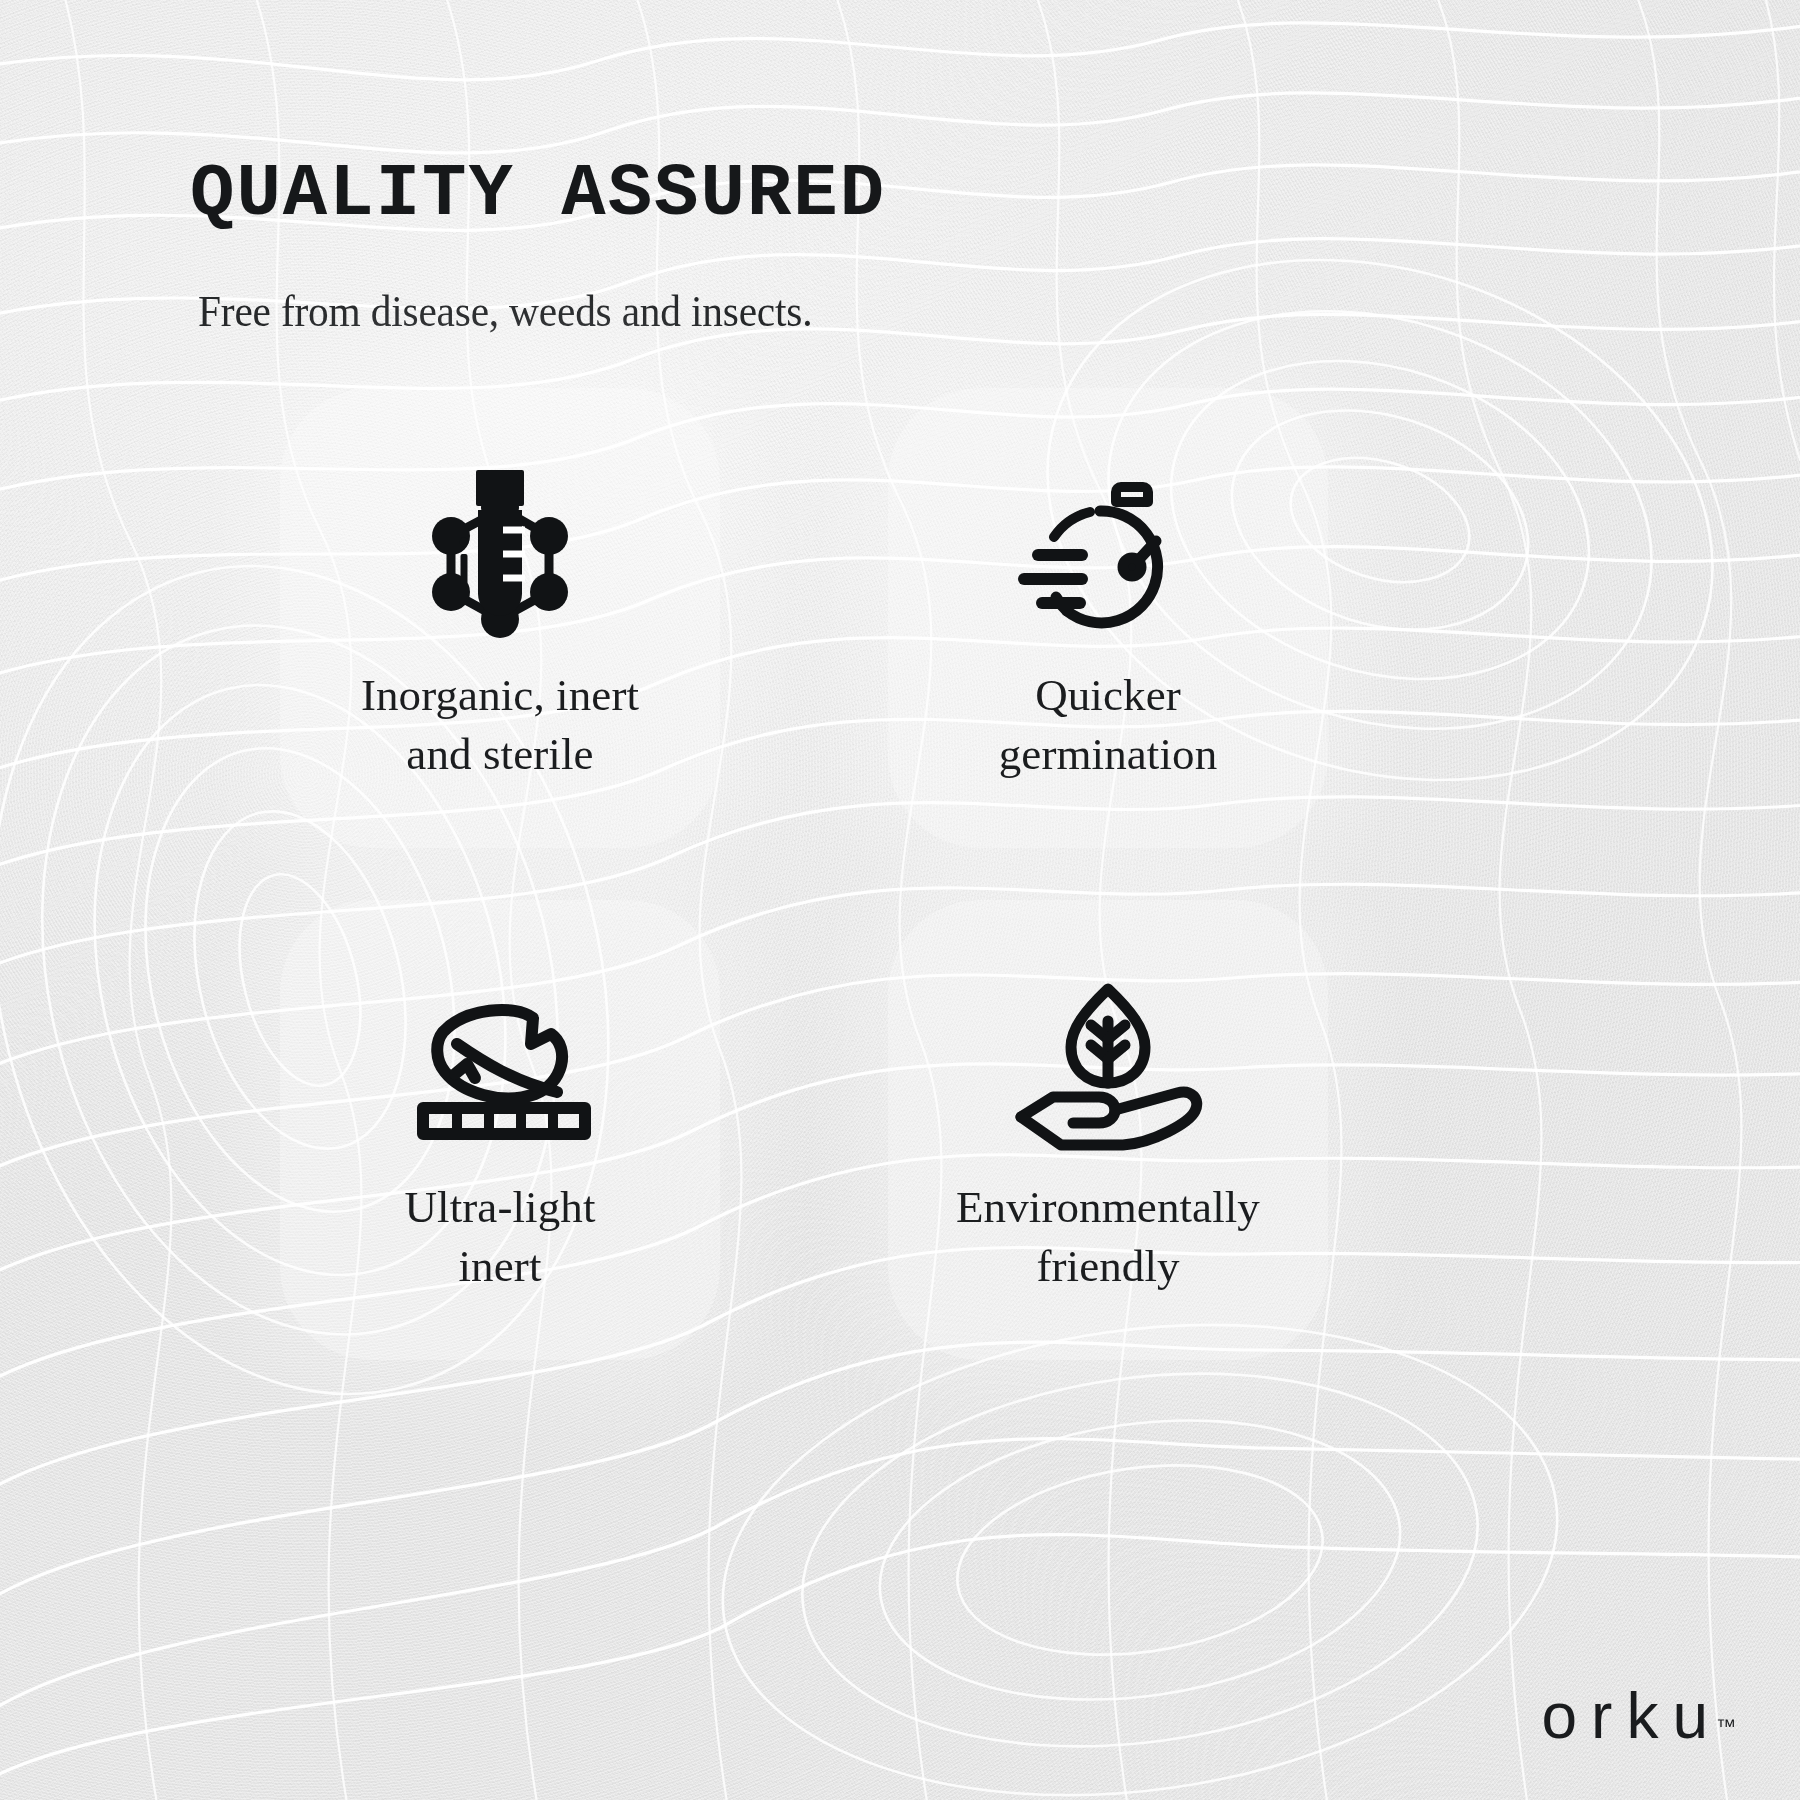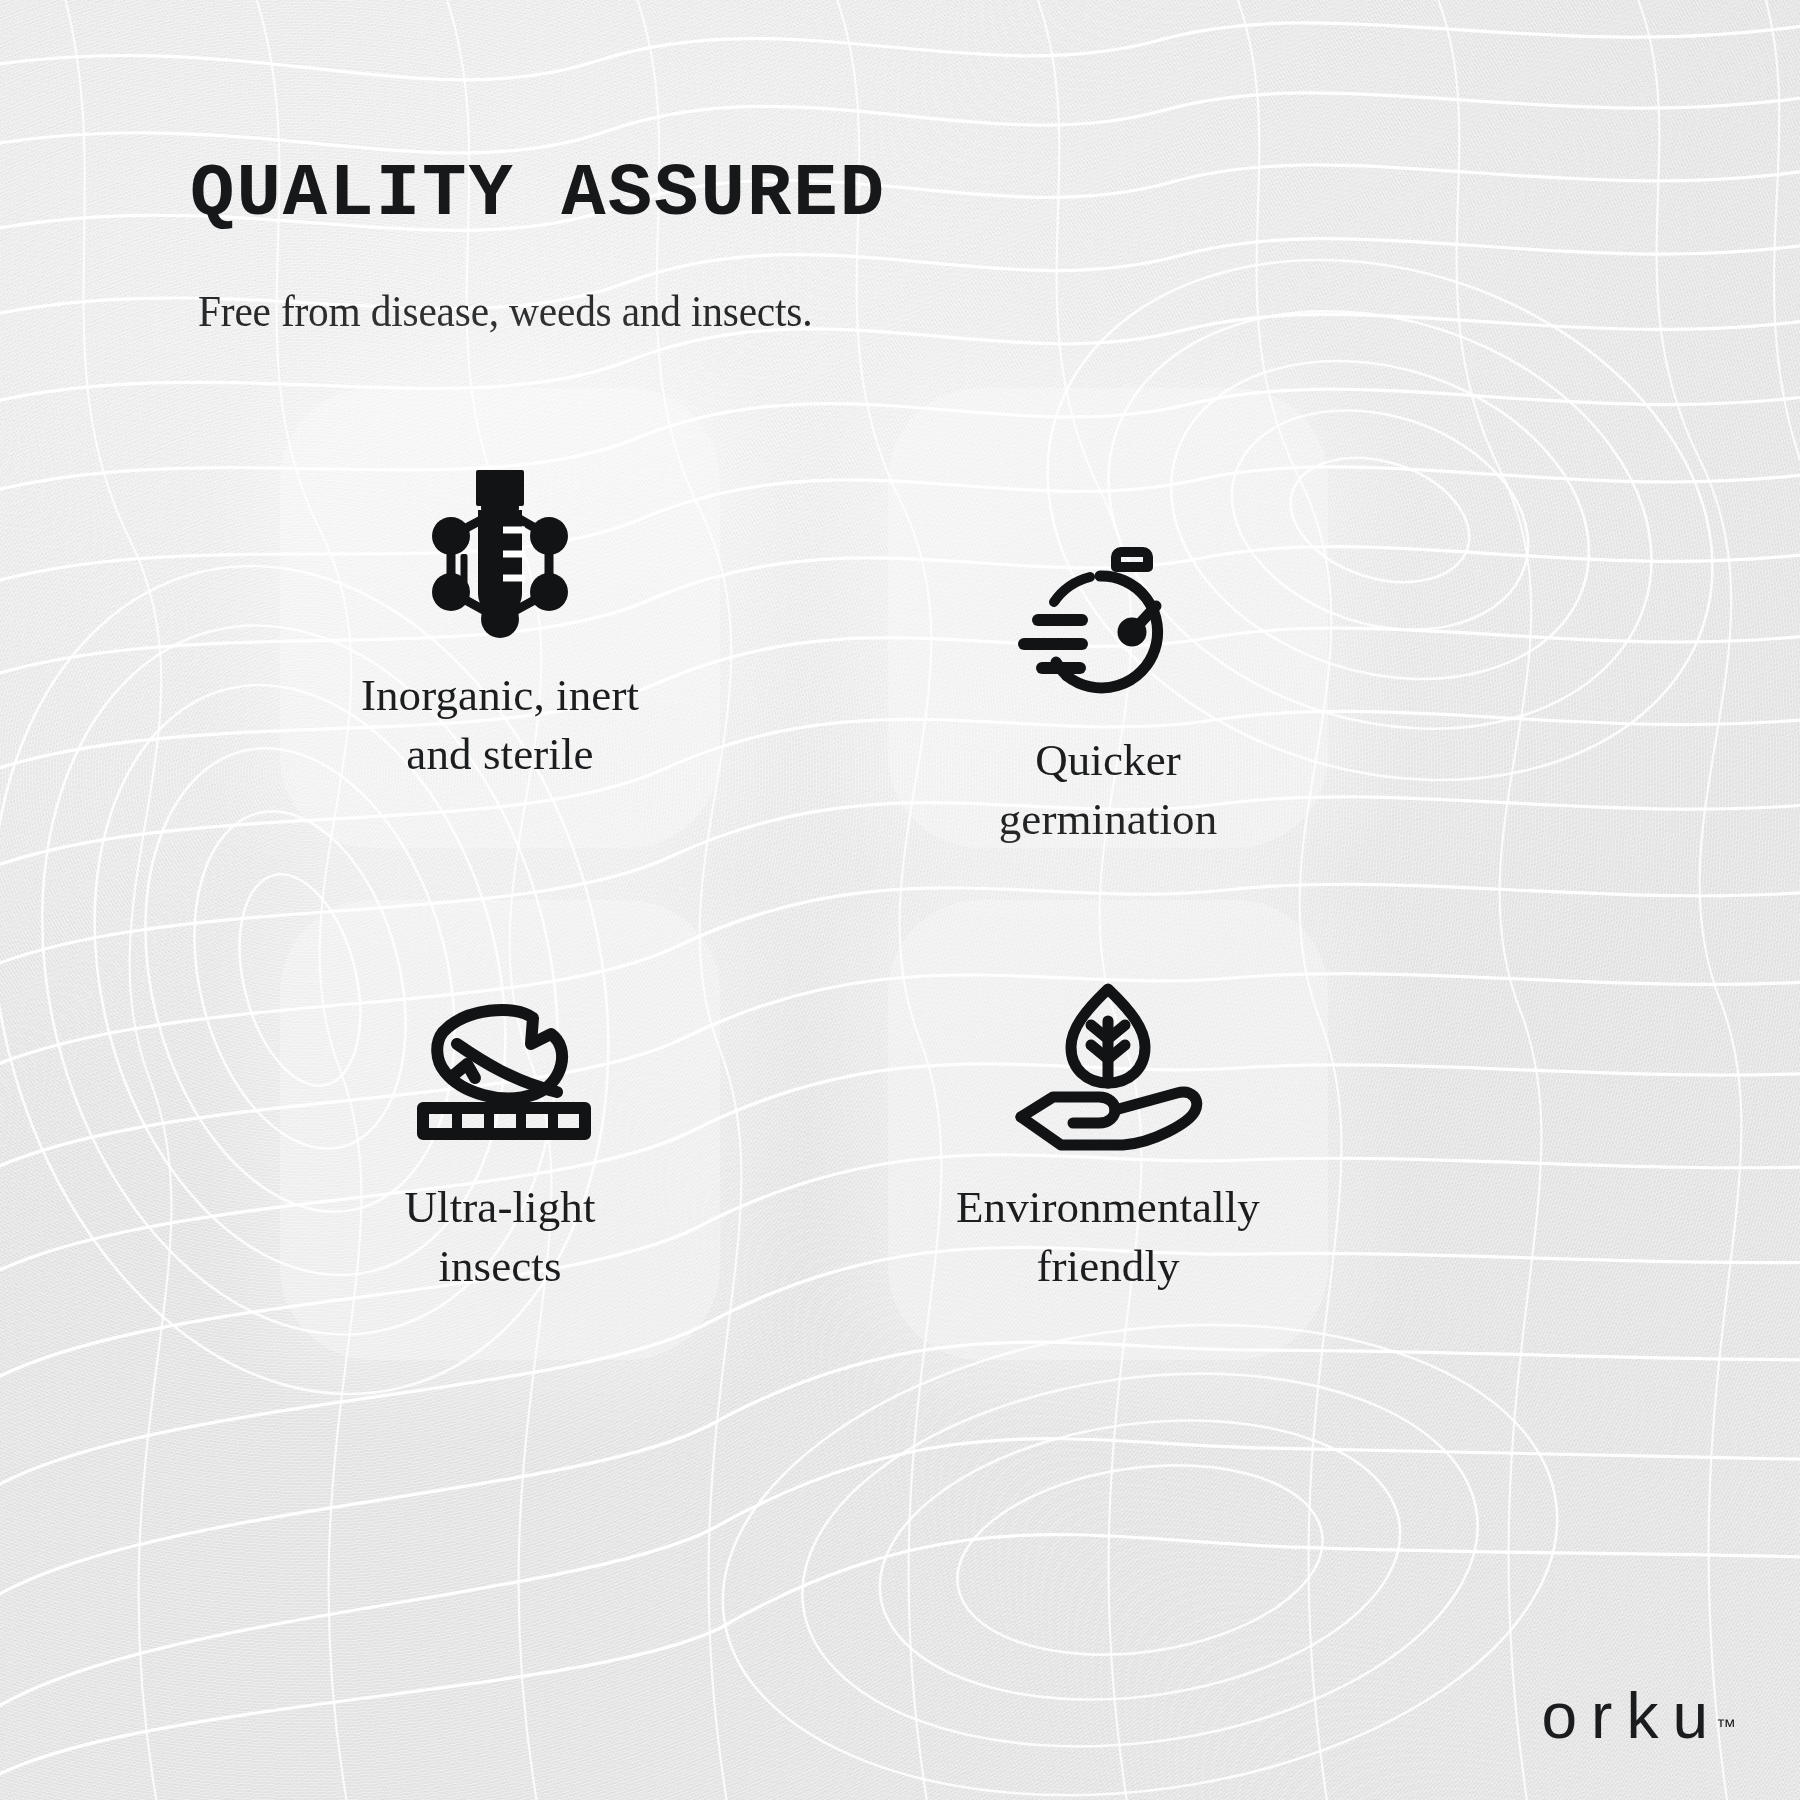--- a/index.html
+++ b/index.html
@@ -72,21 +72,21 @@
     width:440px;height:460px;
     border-radius:92px;
     background:rgba(255,255,255,.40);
     box-shadow:0 0 70px 40px rgba(255,255,255,.22);
     display:flex;
     flex-direction:column;
     align-items:center;
     box-sizing:border-box;
   }
   .card.c0{left:0;top:0;}
-  .card.c1{left:608px;top:0;justify-content:flex-end;}
+  .card.c1{left:608px;top:0;}
   .card.c2{left:0;top:512px;}
   .card.c3{left:608px;top:512px;}
 
   .card .iconwrap{
     margin-top:74px;
     width:200px;height:186px;
     display:flex;align-items:center;justify-content:center;
   }
   .card .iconwrap svg{display:block;}
   .card .label{
@@ -282,21 +282,21 @@
             </g>
             <g stroke="#111315" stroke-width="10" stroke-linecap="butt">
               <path d="M52,126 v14"></path>
               <path d="M84,126 v14"></path>
               <path d="M116,126 v14"></path>
               <path d="M148,126 v14"></path>
             </g>
           </svg>
         </div>
         <div class="label">Ultra-light
-insects</div>
+inert</div>
       </div>
 
       <div class="card c3">
         <div class="iconwrap">
           <svg width="194" height="172" viewBox="0 0 194 172" aria-hidden="true">
             <g stroke="#111315" stroke-width="11" fill="none" stroke-linecap="round" stroke-linejoin="round">
 
               <path d="M97,8
                        C 74,30 60,48 60,66
                        C 60,88 76,102 97,102

